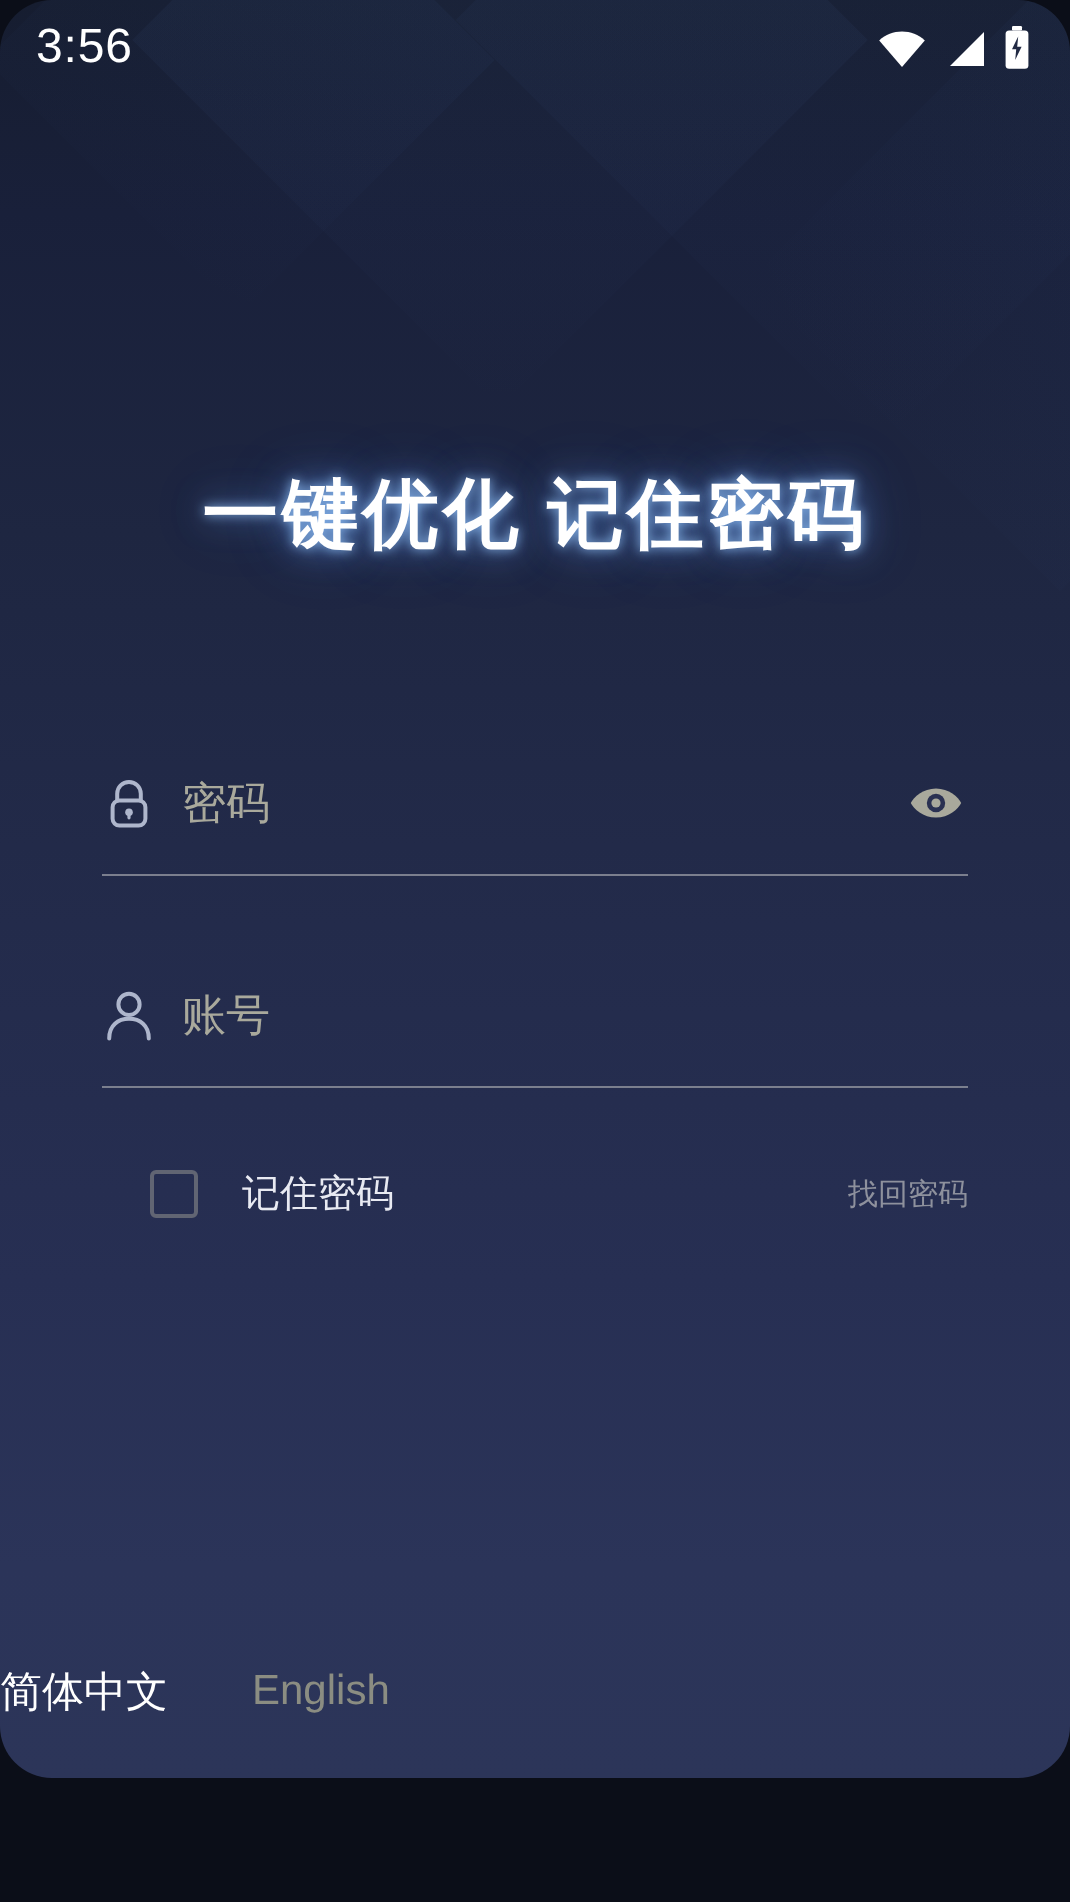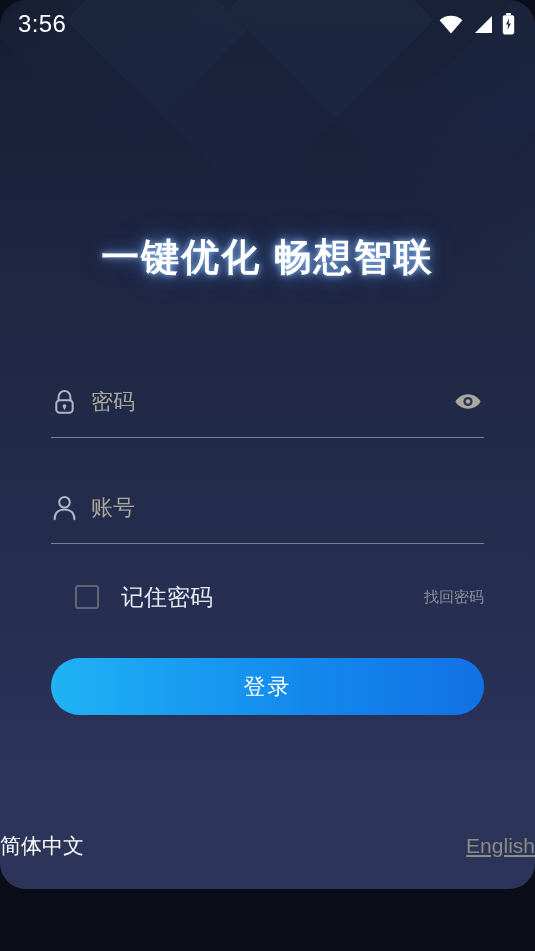--- a/index.html
+++ b/index.html
@@ -174,21 +174,21 @@
   #remember-box {
     width: 24px;
     height: 24px;
     border: 2px solid #616573;
     border-radius: 3px;
     box-sizing: border-box;
     margin-left: 24px;
   }
   #remember-label {
     margin-left: 22px;
-    font-size: 23px;
+    font-size: 19px;
     color: #e8eaf2;
   }
   #forgot {
     font-size: 15px;
     color: #8e919d;
     cursor: pointer;
   }
 
   
   #login-btn {
@@ -208,29 +208,30 @@
     justify-content: center;
   }
 
   
   #lang {
     position: absolute;
     top: 832px;
     left: 0; right: 0;
     display: flex;
     align-items: center;
-    justify-content: space-between;
+    justify-content: flex-start;
+    gap: 42px;
     z-index: 3;
   }
   .lang-opt {
     font-size: 21px;
     cursor: pointer;
   }
   .lang-opt.active { color: #ffffff; }
-  .lang-opt.inactive { color: #8b8d82; text-decoration: underline; }
+  .lang-opt.inactive { color: #8b8d82; }
 </style>
 </head>
 <body>
 
 <div id="screen">
 
   <div class="deco deco-a"></div>
   <div class="deco deco-b"></div>
   <div class="deco deco-c"></div>
   <div class="deco deco-d"></div>
@@ -251,21 +252,21 @@
       <span>
         <svg width="13" height="22" viewBox="0 0 13 22">
           <rect x="4" y="0" width="5" height="2.2" rx="0.6" fill="#ffffff"></rect>
           <rect x="0.8" y="2.2" width="11.4" height="19.2" rx="1.8" fill="#ffffff"></rect>
           <path d="M7.1 5.2 L4.0 11.6 L6.1 11.6 L5.6 17.0 L8.8 10.4 L6.6 10.4 Z" fill="#222a44"></path>
         </svg>
       </span>
     </div>
   </div>
 
-  <div id="slogan">一键优化  畅想智联</div>
+  <div id="slogan">一键优化  记住密码</div>
 
   <div id="form">
 
     <div class="field">
       <span class="field-icon">
         <svg width="25" height="26" viewBox="0 0 25 26">
           <path d="M6.6 11.4 L6.6 7.9 C6.6 4.6 9.2 2.0 12.5 2.0 C15.8 2.0 18.4 4.6 18.4 7.9 L18.4 11.4" fill="none" stroke="#aeb6cc" stroke-width="2" stroke-linecap="round"></path>
           <rect x="4.3" y="11.2" width="16.4" height="12.6" rx="3.4" fill="none" stroke="#aeb6cc" stroke-width="2"></rect>
           <circle cx="12.5" cy="17.1" r="1.9" fill="#aeb6cc"></circle>
           <rect x="11.7" y="17.1" width="1.6" height="3.6" rx="0.8" fill="#aeb6cc"></rect>
@@ -292,21 +293,20 @@
     </div>
 
     <div id="options">
       <div id="remember">
         <span id="remember-box"></span>
         <span id="remember-label">记住密码</span>
       </div>
       <div id="forgot">找回密码</div>
     </div>
 
-    <button id="login-btn">登录</button>
   </div>
 
   <div id="lang">
     <span class="lang-opt active">简体中文</span>
     <span class="lang-opt inactive">English</span>
   </div>
 
 </div>
 
 </body></html>

